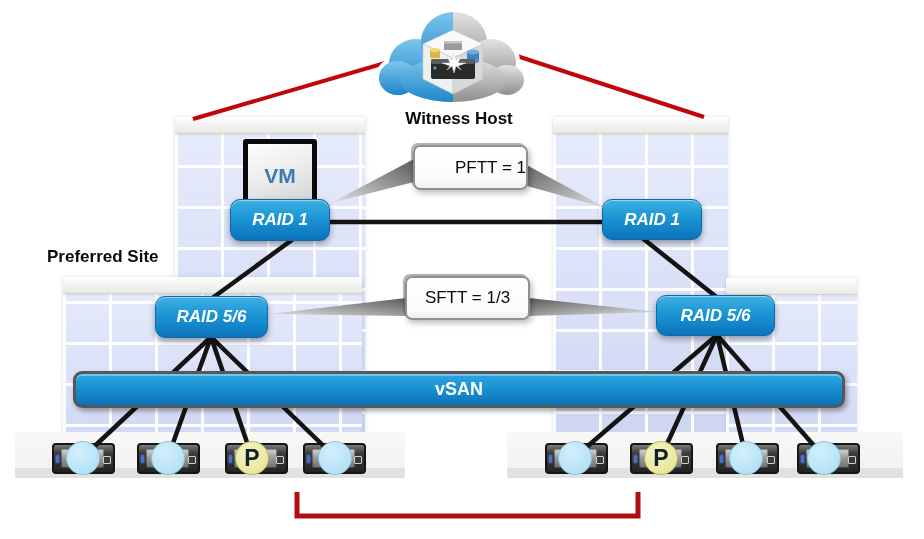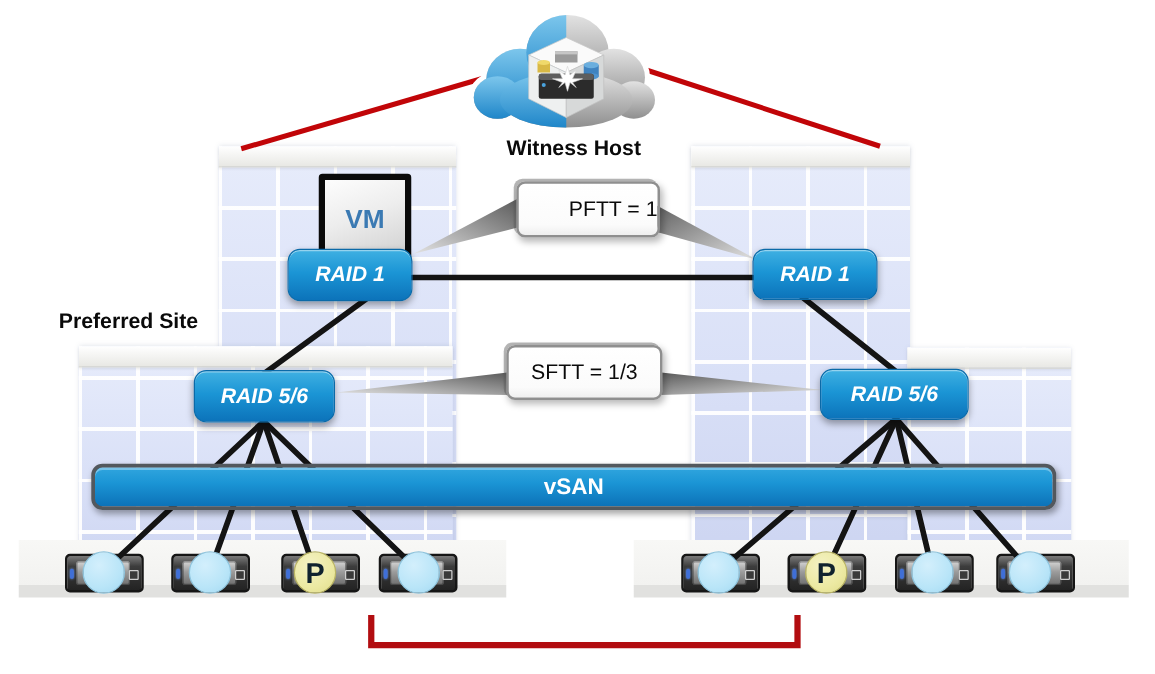--- a/index.html
+++ b/index.html
@@ -221,21 +221,21 @@
   </div>
   <div class="disk" style="left:318px;top:441px;"></div>
 
   <div class="disk" style="left:558px;top:441px;"></div>
   <div class="disk parity" style="left:644px;top:441px;">
     <span>P</span>
   </div>
   <div class="disk" style="left:729px;top:441px;"></div>
   <div class="disk" style="left:807px;top:441px;"></div>
 
-  <div id="vm-box" style="left:243px;top:139px;width:74px;height:74px;margin-left:12px;">
+  <div id="vm-box" style="left:243px;top:139px;width:74px;height:74px;">
     <span>VM</span>
   </div>
 
   <div class="bluebox" style="left:230px;top:199px;width:100px;height:42px;">
     <span>RAID 1</span>
   </div>
   <div class="bluebox" style="left:602px;top:199px;width:100px;height:41px;">
     <span>RAID 1</span>
   </div>
   <div class="bluebox" style="left:155px;top:296px;width:113px;height:42px;">

